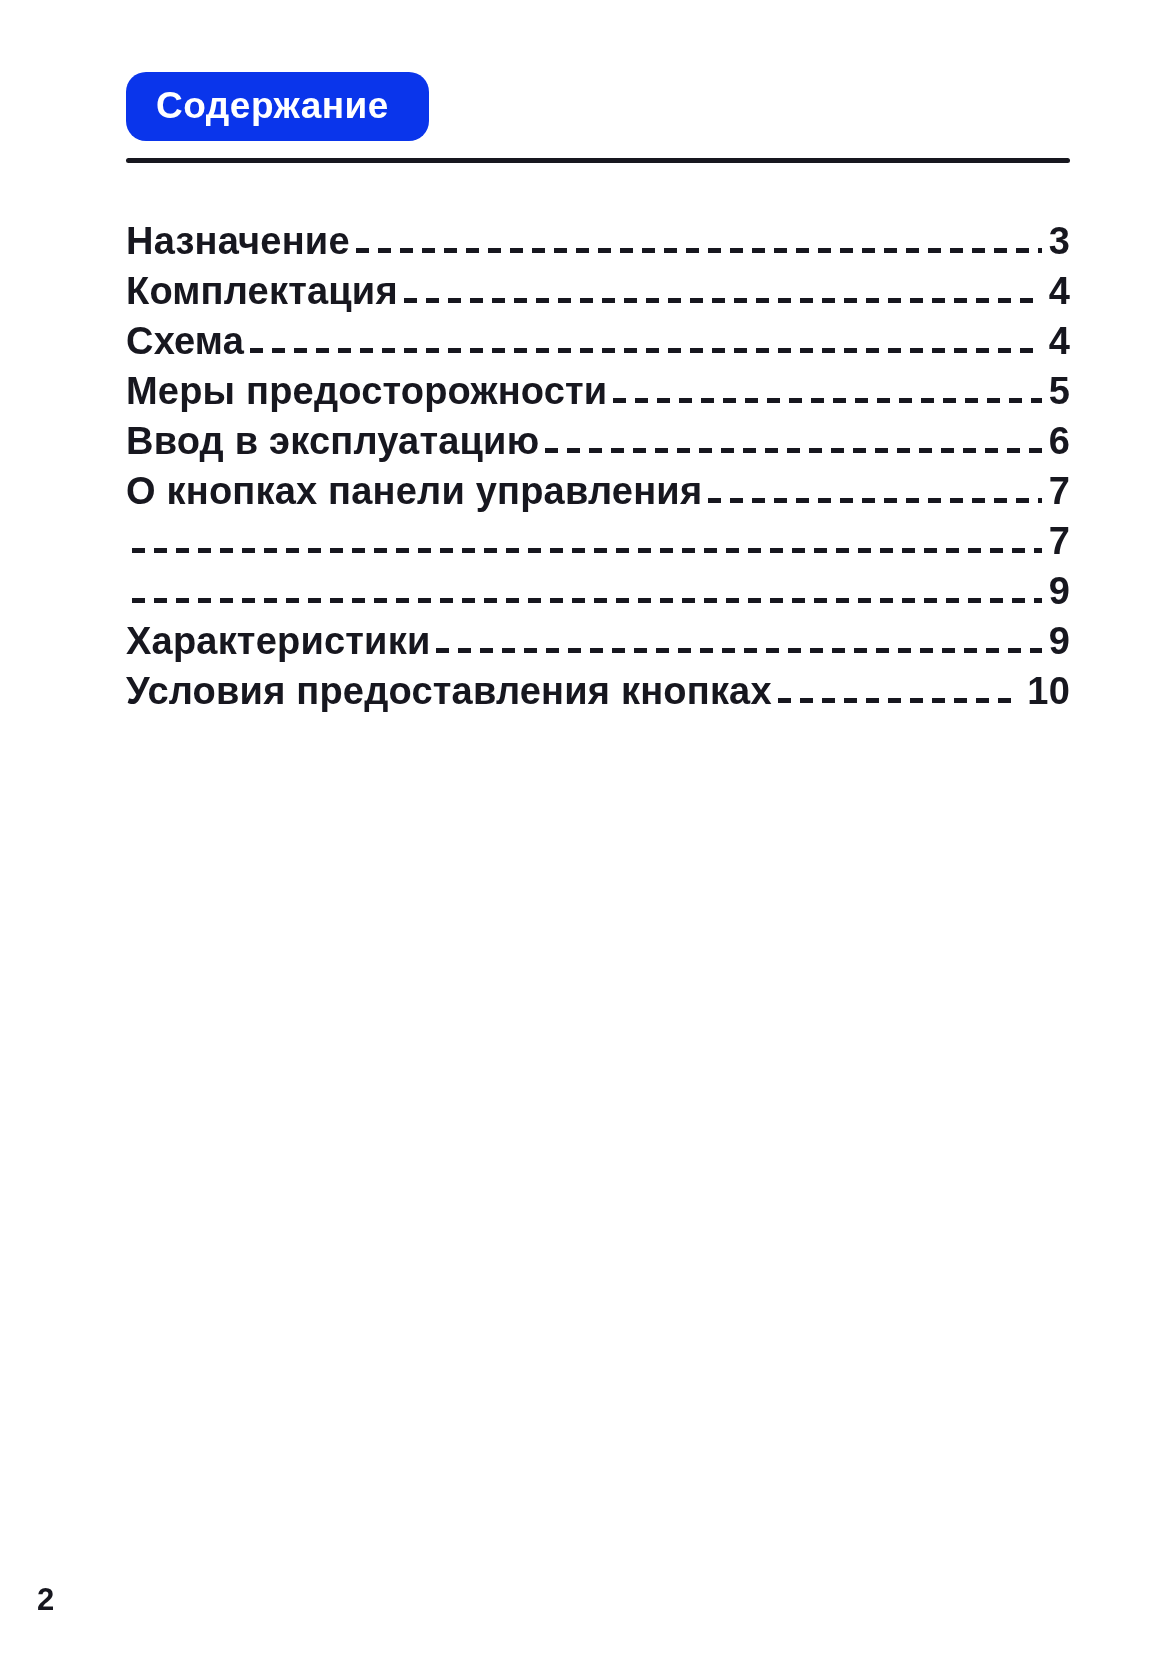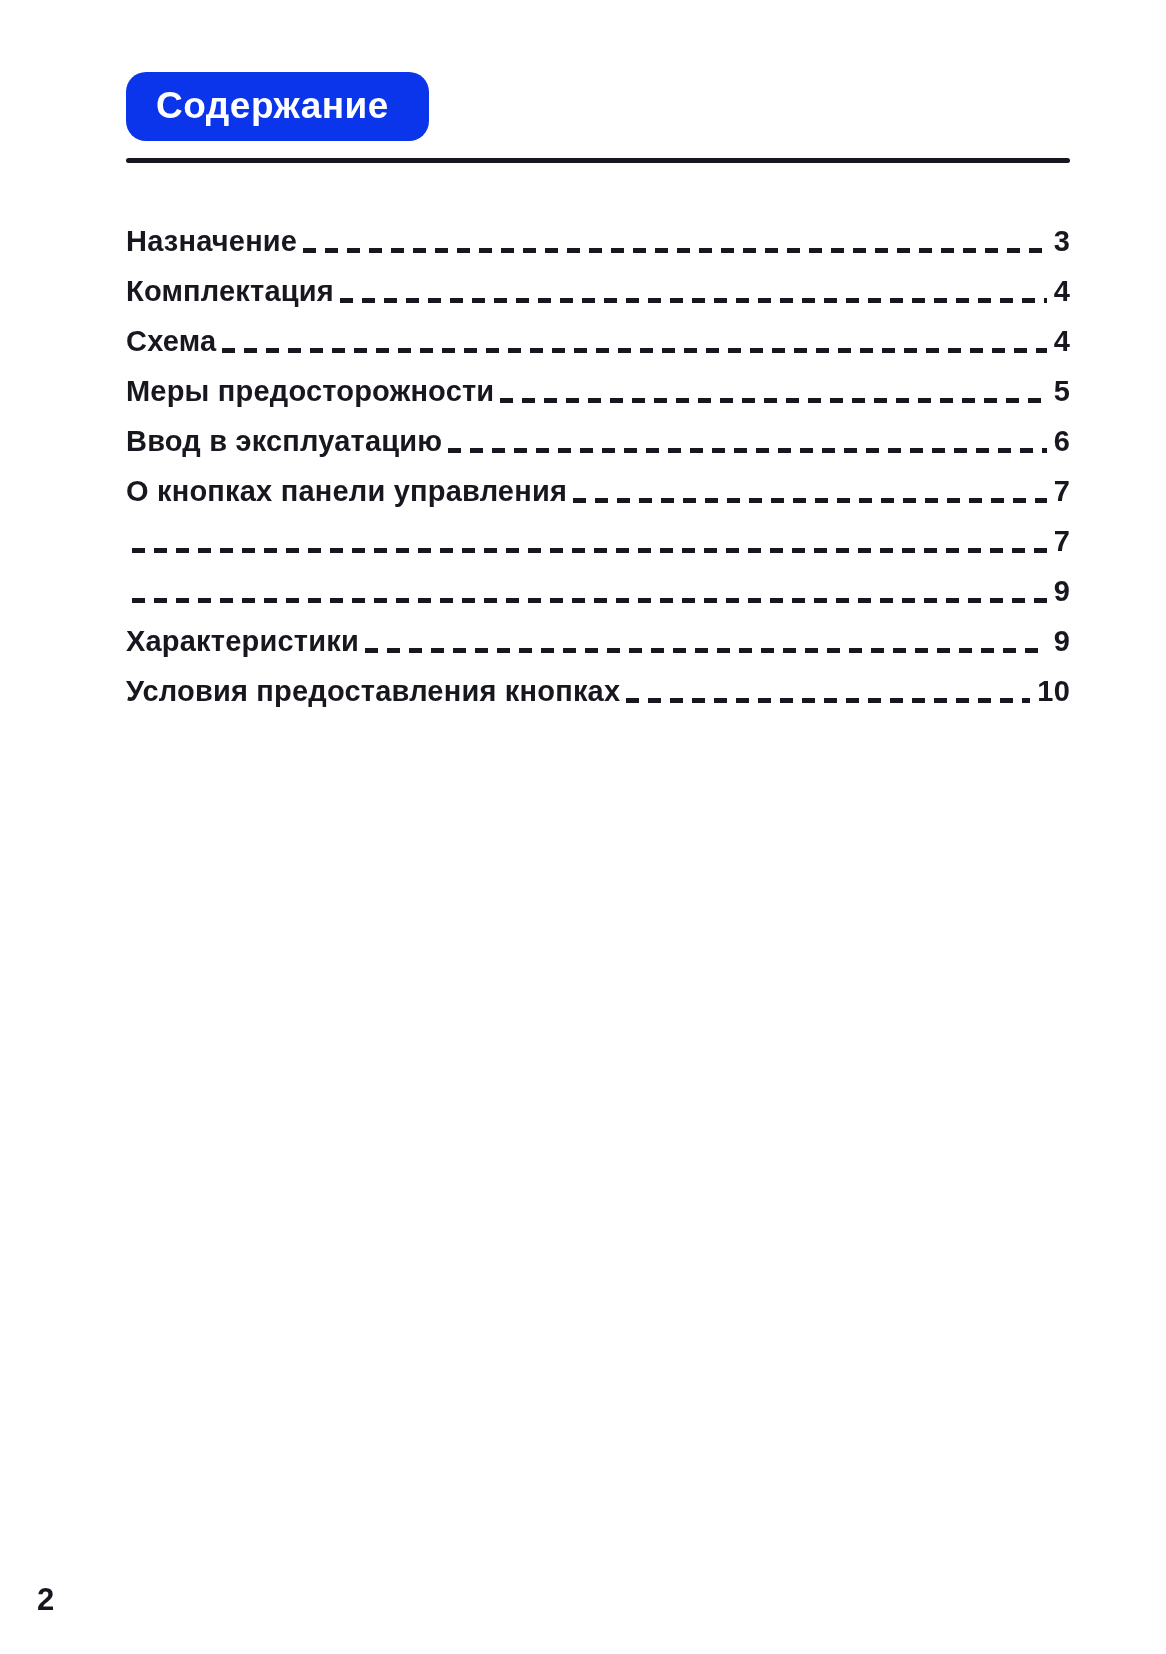--- a/index.html
+++ b/index.html
@@ -44,21 +44,21 @@
     background: #17171f;
     border-radius: 3px;
   }
   .toc {
     margin-top: 60px;
   }
   .toc-row {
     display: flex;
     align-items: flex-end;
     margin-bottom: 14px;
-    font-size: 29px;
+    font-size: 38px;
     font-weight: bold;
     line-height: 36px;
     letter-spacing: 0.2px;
   }
   .toc-title {
     white-space: nowrap;
     flex: 0 0 auto;
   }
   .toc-leader {
     flex: 1 1 auto;

